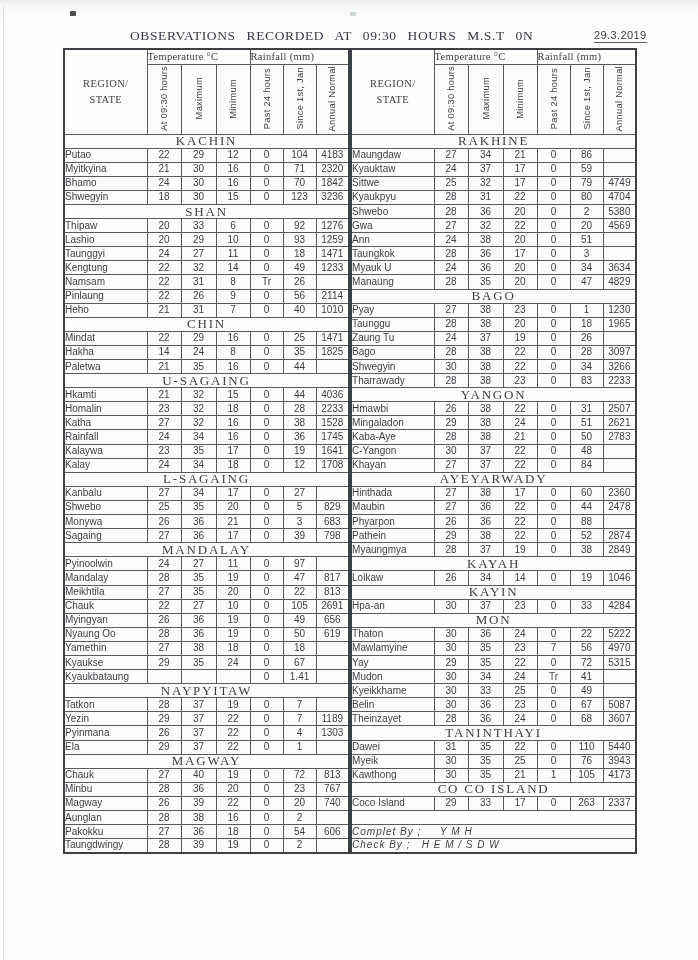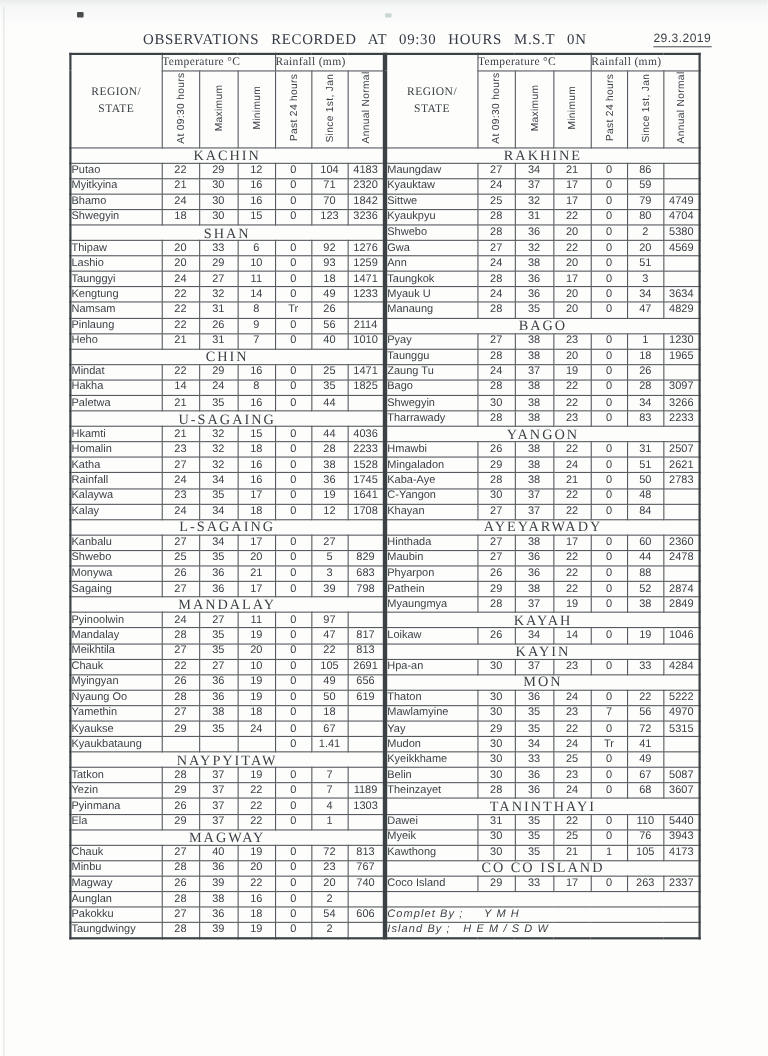--- a/index.html
+++ b/index.html
@@ -903,18 +903,18 @@
             <td class="num">263</td>
             <td class="num">2337</td>
           </tr>
           <tr>
             <td class="gap" colspan="7"></td>
           </tr>
           <tr>
             <td class="foot" colspan="7">Complet By ;     Y M H</td>
           </tr>
           <tr>
-            <td class="foot" colspan="7">Island By ;   H E M / S D W</td>
+            <td class="foot" colspan="7">Check By ;   H E M / S D W</td>
           </tr>
         </tbody>
       </table>
   </div>
 </div>
 
 </body></html>

